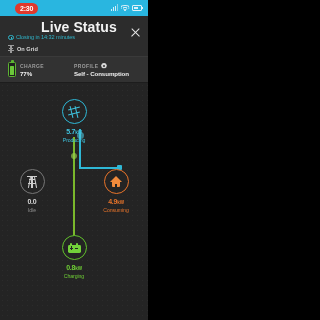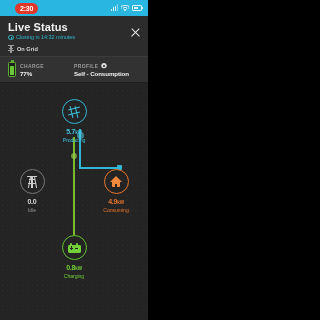--- a/index.html
+++ b/index.html
@@ -30,21 +30,21 @@
              height:1.6px;background:#dff1f9;border-radius:50%;}
   .ic-bat{width:10px;height:6px;border:1px solid #dff1f9;border-radius:1px;
           position:relative;box-sizing:border-box;}
   .ic-bat u{position:absolute;left:1px;top:1px;bottom:1px;width:4px;background:#dff1f9;}
   .ic-bat:after{content:"";position:absolute;right:-2px;top:1.5px;width:1px;height:2px;
                 background:#dff1f9;}
 
   
   .header{position:relative;background:#2c2c2c;padding:6px 8px 6px 8px;height:40px;
           box-sizing:border-box;}
-  .h-title{color:#f2f2f2;font-size:11px;font-weight:bold;line-height:10px;letter-spacing:0.1px;}
+  .h-title{color:#f2f2f2;font-size:14px;font-weight:bold;line-height:10px;letter-spacing:0.1px;margin-left:33px;}
   .h-sub{display:flex;align-items:center;gap:2.5px;margin-top:2px;}
   .h-sub-txt{color:#2fb5c9;font-size:5.6px;line-height:7px;letter-spacing:-0.1px;}
   .ic-clock{width:5.5px;height:5.5px;border:0.8px solid #2fb5c9;border-radius:50%;
             position:relative;box-sizing:border-box;flex:0 0 auto;}
   .ic-clock:after{content:"";position:absolute;left:1.9px;top:1px;width:0.8px;height:1.8px;
                   background:#2fb5c9;}
   .h-grid{display:flex;align-items:center;gap:3px;margin-top:4px;}
   .h-grid-txt{color:#d8d8d8;font-size:5.6px;line-height:7px;font-weight:bold;}
   .ic-tower-sm{width:6px;height:8px;position:relative;flex:0 0 auto;}
   .ic-tower-sm i{position:absolute;background:#9a9a9a;}

